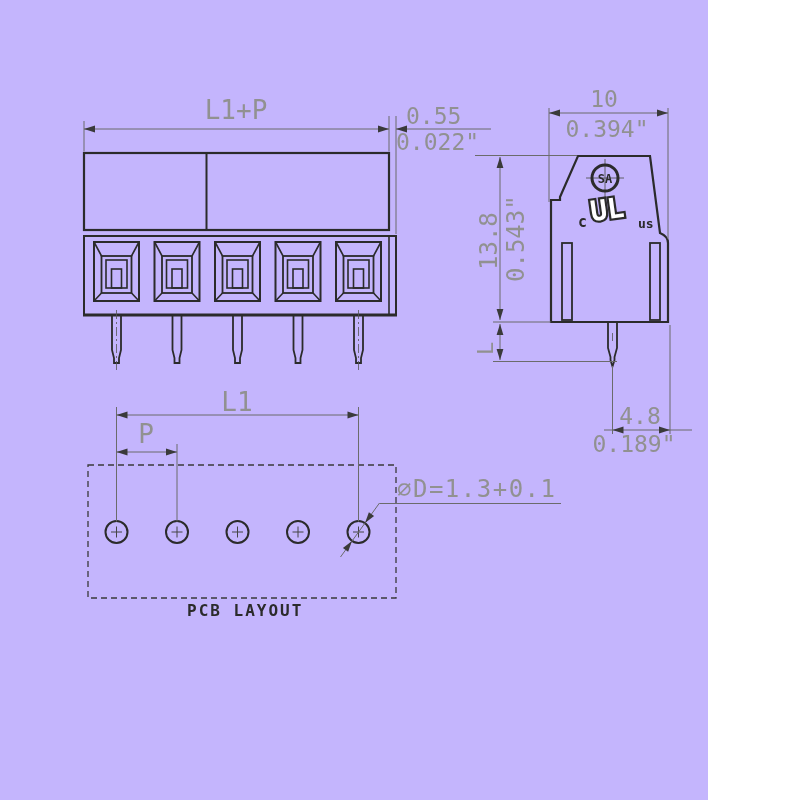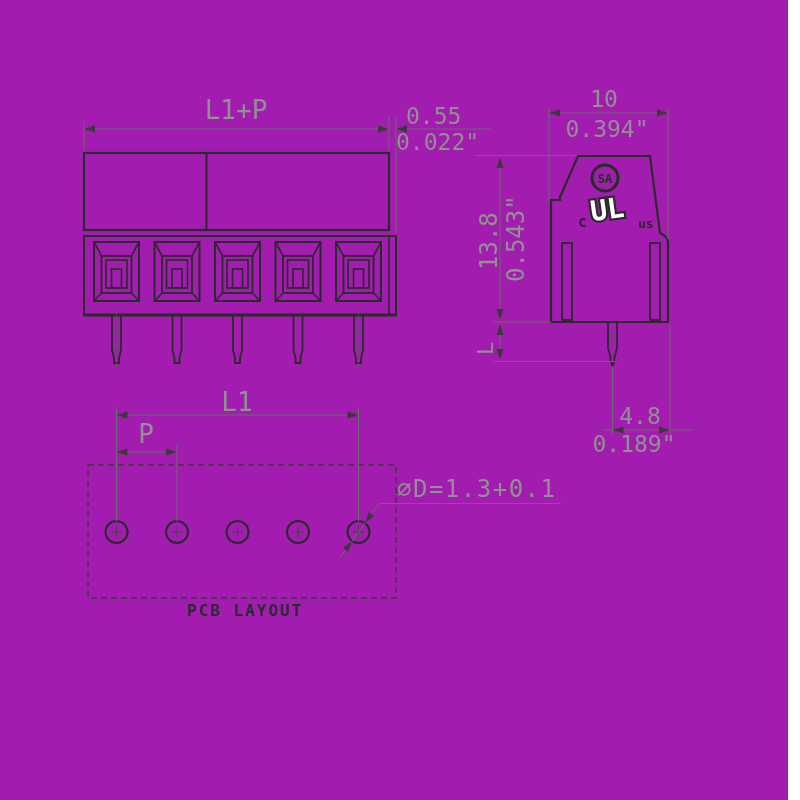--- a/index.html
+++ b/index.html
@@ -1,16 +1,16 @@
 <!DOCTYPE html>
 <html><head>
 <meta charset="utf-8">
 <style>
   html,body{margin:0;padding:0;background:#ffffff;}
-  .stage{width:788px;height:800px;position:relative;background:#a21caf;font-family:"DejaVu Sans Mono",monospace;}
+  .stage{width:708px;height:800px;position:relative;background:#c4b5fd;font-family:"DejaVu Sans Mono",monospace;}
   svg{display:block;}
   .body-line{stroke:#2b2b2b;fill:none;}
   .thin{stroke:#6b6b6b;stroke-width:1;fill:none;}
   .dimtxt{fill:#919191;font-family:"DejaVu Sans Mono",monospace;}
   .darktxt{fill:#2b2b2b;font-family:"DejaVu Sans Mono",monospace;font-weight:bold;}
   .arrow{fill:#3a3a3a;stroke:none;}
 </style>
 </head>
 <body>
 

